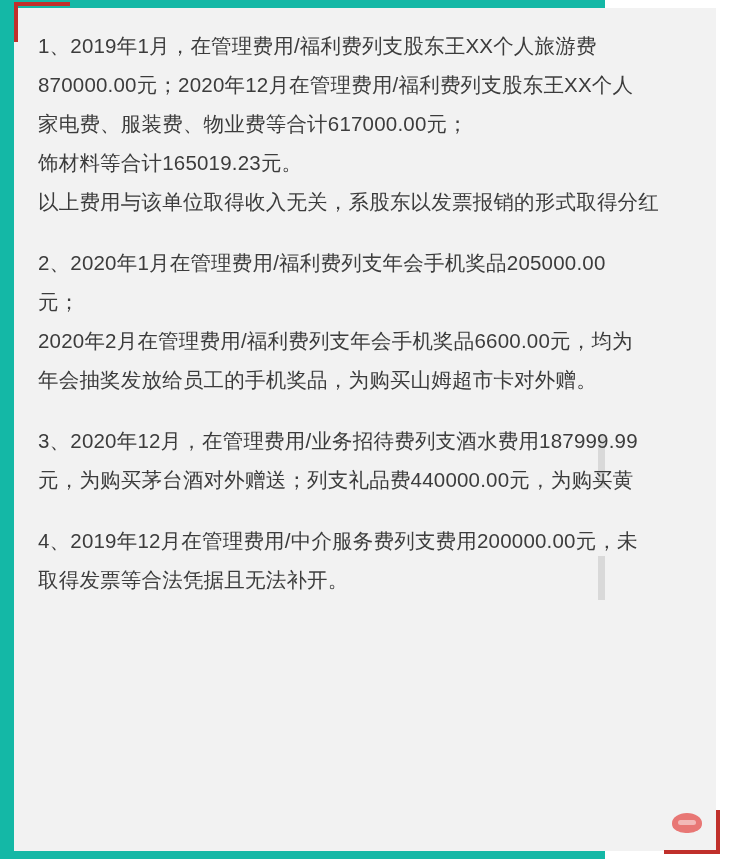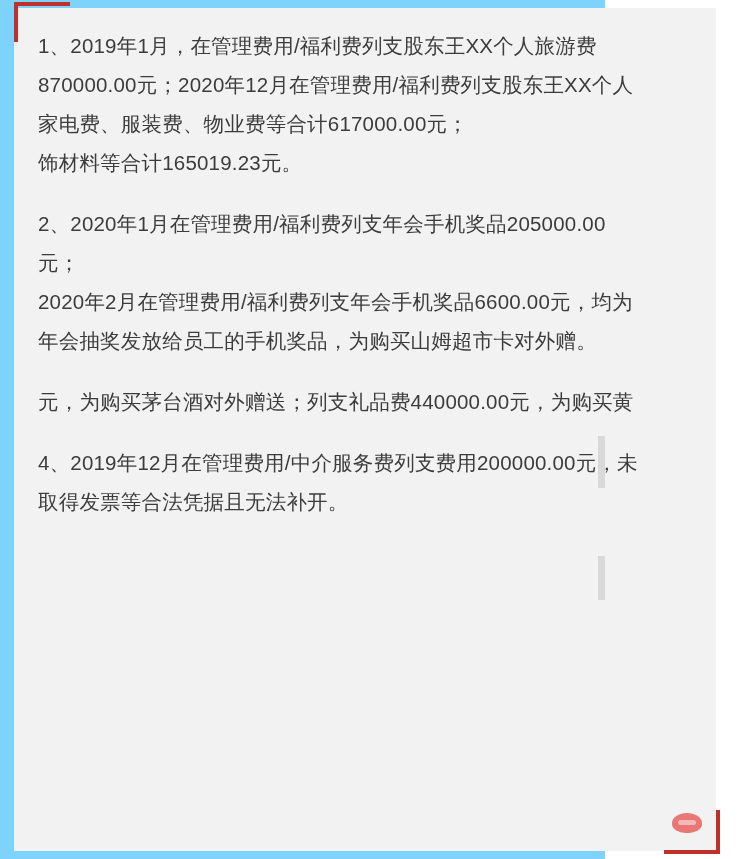--- a/index.html
+++ b/index.html
@@ -10,21 +10,21 @@
   body {
     width: 745px;
     height: 859px;
     font-family: "Liberation Sans", sans-serif;
     overflow: hidden;
   }
   #page {
     position: relative;
     width: 605px;
     height: 859px;
-    background: #7dd3fc;
+    background: #14b8a6;
   }
   
   .panel {
     position: absolute;
     left: 14px;
     top: 8px;
     width: 702px;
     height: 843px;
     background: #f2f2f2;
     box-sizing: border-box;
@@ -116,30 +116,32 @@
   <div class="edge-mark a"></div>
   <div class="edge-mark b"></div>
 
   <div class="content">
 
     <p class="para">
       <span class="line">1、2019年1月，在管理费用/福利费列支股东王XX个人旅游费</span>
       <span class="line">870000.00元；2020年12月在管理费用/福利费列支股东王XX个人</span>
       <span class="line">家电费、服装费、物业费等合计617000.00元；</span>
       <span class="line">饰材料等合计165019.23元。</span>
+      <span class="line">以上费用与该单位取得收入无关，系股东以发票报销的形式取得分红</span>
     </p>
 
     <p class="para">
       <span class="line">2、2020年1月在管理费用/福利费列支年会手机奖品205000.00</span>
       <span class="line">元；</span>
       <span class="line">2020年2月在管理费用/福利费列支年会手机奖品6600.00元，均为</span>
       <span class="line">年会抽奖发放给员工的手机奖品，为购买山姆超市卡对外赠。</span>
     </p>
 
     <p class="para">
+      <span class="line">3、2020年12月，在管理费用/业务招待费列支酒水费用187999.99</span>
       <span class="line">元，为购买茅台酒对外赠送；列支礼品费440000.00元，为购买黄</span>
     </p>
 
     <p class="para">
       <span class="line">4、2019年12月在管理费用/中介服务费列支费用200000.00元，未</span>
       <span class="line">取得发票等合法凭据且无法补开。</span>
     </p>
 
   </div>
 </div>

